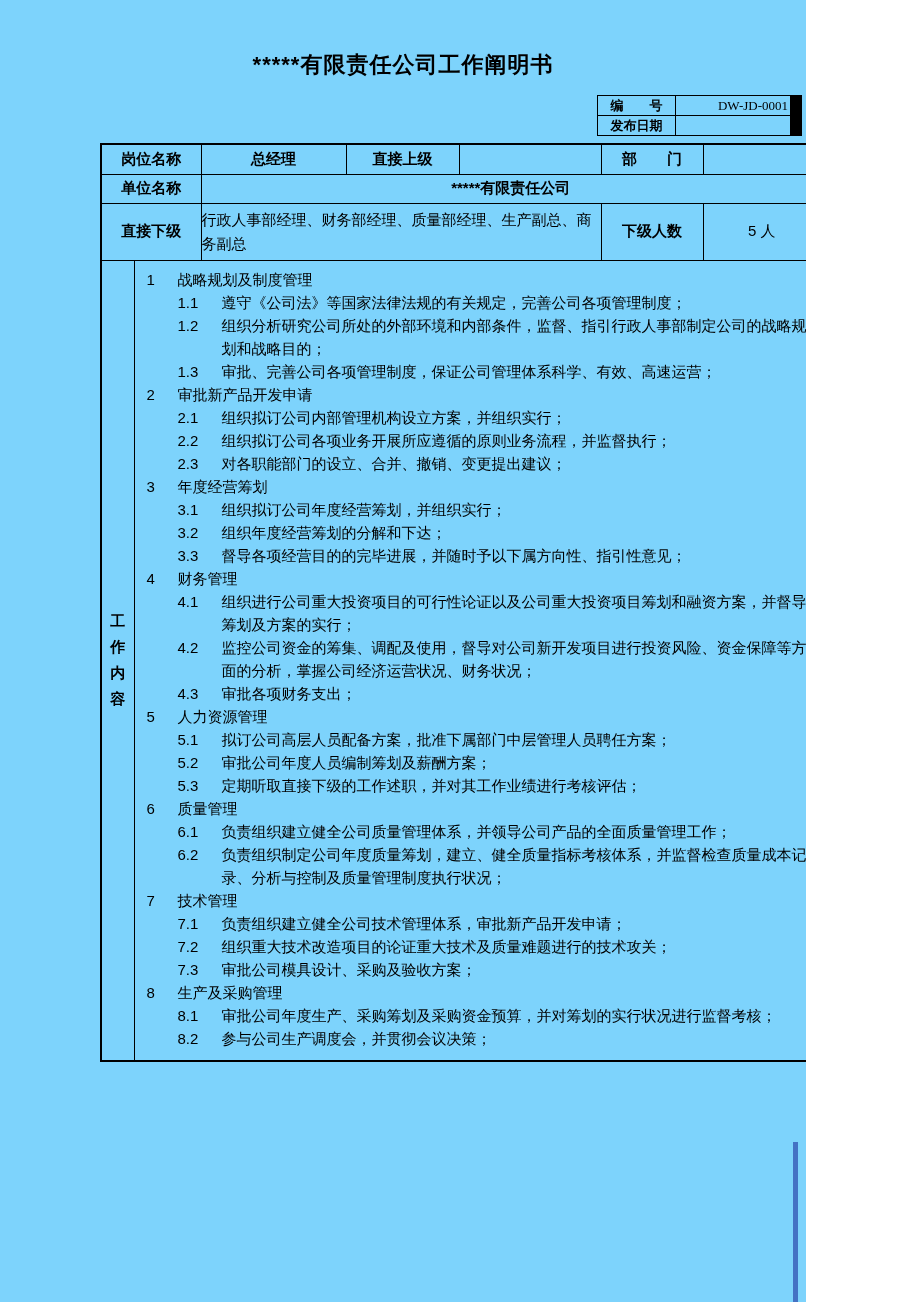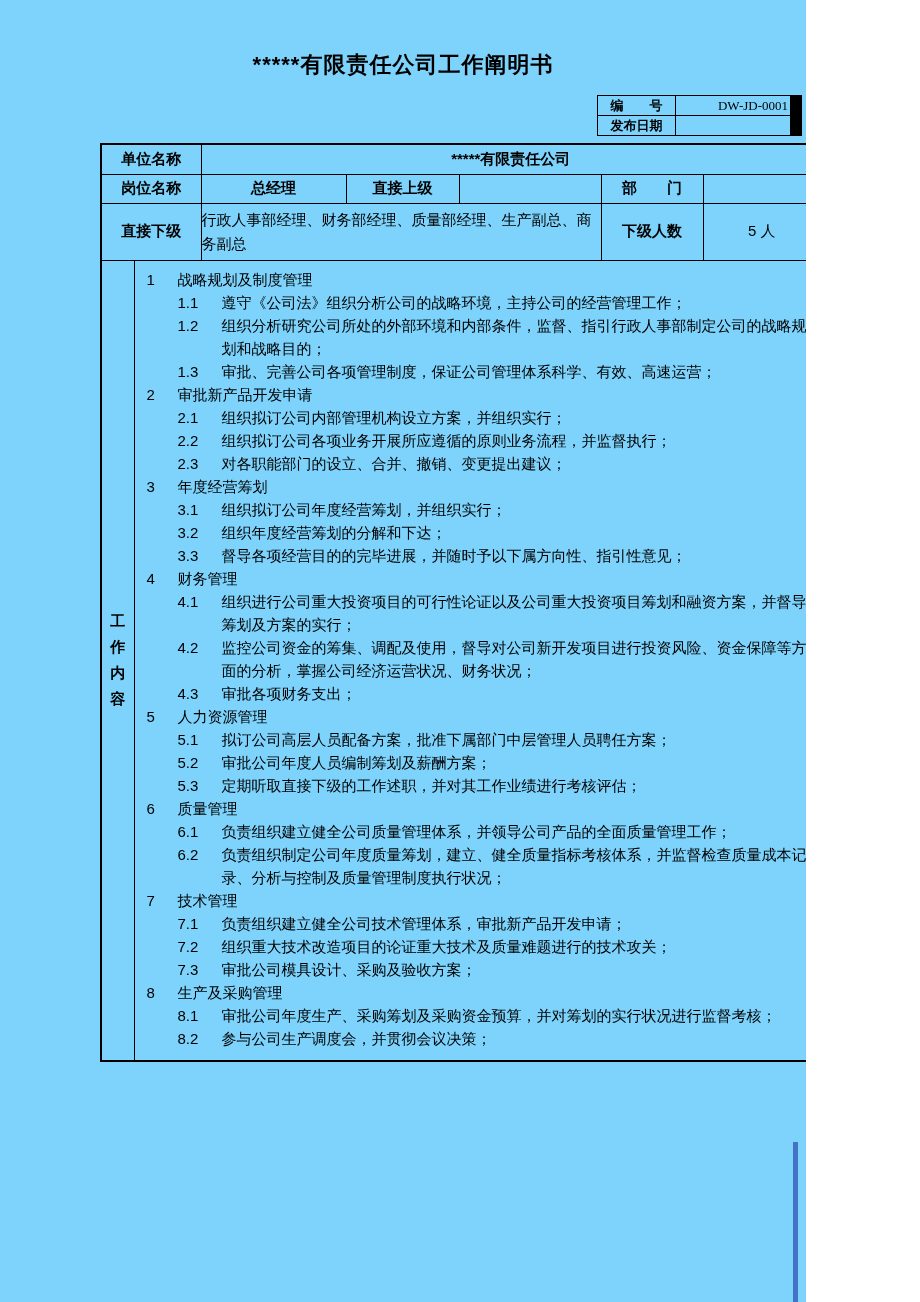--- a/index.html
+++ b/index.html
@@ -79,51 +79,51 @@
         <col style="width:67px">
         <col style="width:50px">
         <col style="width:95px">
       <col style="width:113px">
         <col style="width:142px">
         <col style="width:102px">
         <col style="width:118px">
     </colgroup>
     <tbody>
         <tr>
-      <td colspan="2" class="lbl">单位名称</td>
-      <td colspan="6" class="center bold">*****有限责任公司</td>
-    </tr>
-    <tr>
       <td colspan="2" class="lbl">岗位名称</td>
       <td colspan="2" class="center bold">总经理</td>
       <td class="lbl">直接上级</td>
       <td class="center"></td>
       <td class="lbl">部　　门</td>
       <td class="center"></td>
+    </tr>
+    <tr>
+      <td colspan="2" class="lbl">单位名称</td>
+      <td colspan="6" class="center bold">*****有限责任公司</td>
     </tr>
     <tr>
       <td colspan="2" class="lbl">直接下级</td>
       <td colspan="4" class="left-pad">行政人事部经理、财务部经理、质量部经理、生产副总、商务副总</td>
       <td class="lbl">下级人数</td>
       <td class="center">5 人</td>
     </tr>
     <tr>
       <td class="vertical">工
 作
 内
 容</td>
       <td colspan="7" class="content-cell">
         <div id="work-content">
               <div class="sec-head">
                 <span class="num">1</span>
                 <span class="txt">战略规划及制度管理</span>
               </div>
               <div class="sec-item">
                 <span class="num">1.1</span>
-                <span class="txt">遵守《公司法》组织分析公司的战略环境，主持公司的经营管理工作；</span>
+                <span class="txt">遵守《公司法》等国家法律法规的有关规定，完善公司各项管理制度；</span>
               </div>
               <div class="sec-item">
                 <span class="num">1.2</span>
                 <span class="txt">组织分析研究公司所处的外部环境和内部条件，监督、指引行政人事部制定公司的战略规划和战略目的；</span>
               </div>
               <div class="sec-item">
                 <span class="num">1.3</span>
                 <span class="txt">审批、完善公司各项管理制度，保证公司管理体系科学、有效、高速运营；</span>
               </div>
               <div class="sec-head">

